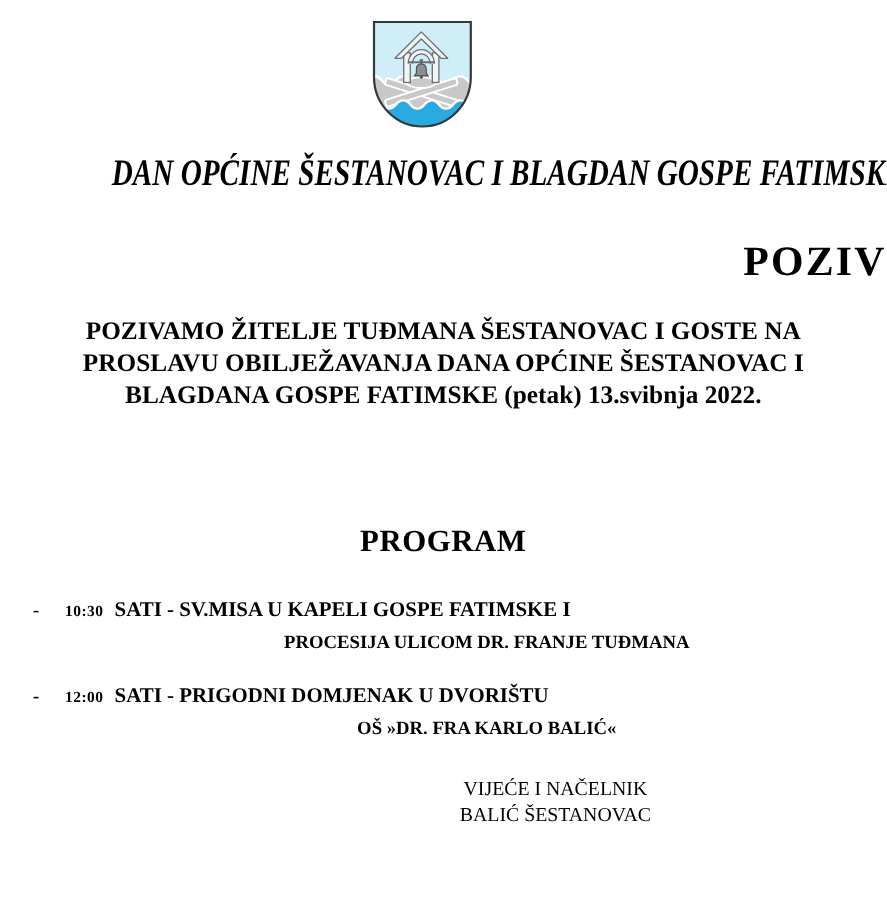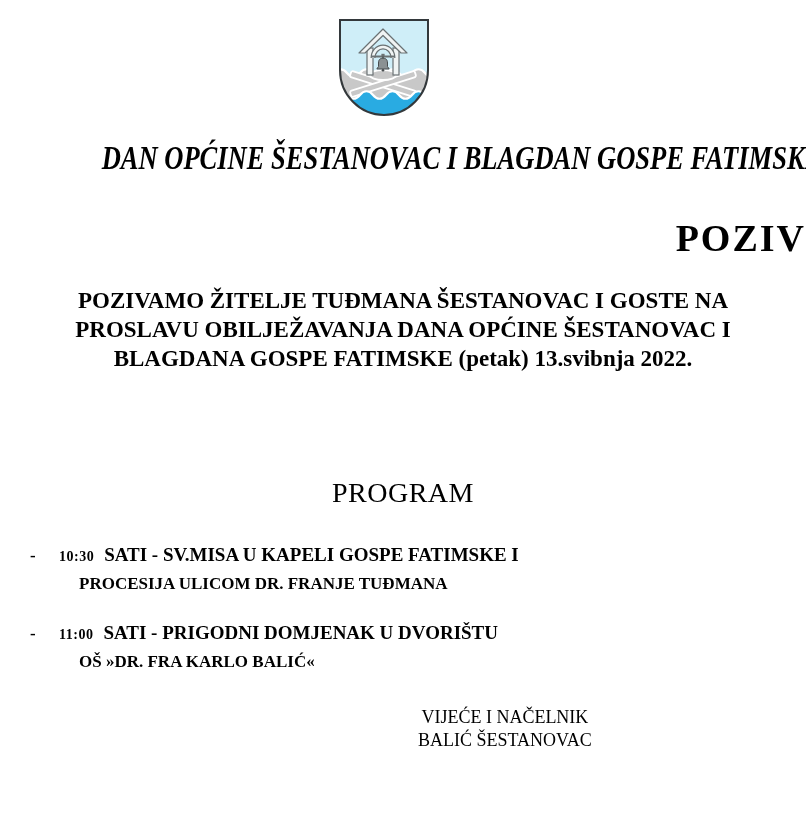--- a/index.html
+++ b/index.html
@@ -52,38 +52,39 @@
     text-align: center;
     font-size: 23px;
     font-weight: bold;
     line-height: 29px;
   }
   .program-heading {
     margin-top: 105px;
     width: 100%;
     text-align: center;
     font-size: 28px;
-    font-weight: normal;
+    font-weight: bold;
     letter-spacing: 0.5px;
     line-height: 30px;
     height: 30px;
   }
   .program-item { width: 100%; font-weight: bold; }
   .program-item.first { margin-top: 34px; }
   .program-item.second { margin-top: 24px; }
   .item-line1 { padding-left: 30px; line-height: 26px; white-space: nowrap; }
   .item-line1 .bullet { display: inline-block; width: 25px; font-size: 17px; }
   .item-line1 .time { font-size: 14px; letter-spacing: 0.5px; }
   .item-line1 .desc { font-size: 19px; margin-left: 6px; }
   .item-line2 {
     padding-left: 79px;
     font-size: 17px;
     line-height: 24px;
     margin-top: 2px;
     white-space: nowrap;
+    text-align: center;
   }
   .signature {
     margin-top: 32px;
     margin-left: 418px;
     width: fit-content;
     text-align: center;
     font-size: 18px;
     font-weight: normal;
     line-height: 23px;
   }
@@ -151,21 +152,21 @@
       <span class="bullet">-</span>
       <span class="time">10:30</span>
       <span class="desc">SATI - SV.MISA U KAPELI GOSPE FATIMSKE I</span>
     </div>
     <div class="item-line2">PROCESIJA ULICOM DR. FRANJE TUĐMANA</div>
   </div>
 
   <div class="program-item second">
     <div class="item-line1">
       <span class="bullet">-</span>
-      <span class="time">11:00</span>
+      <span class="time">12:00</span>
       <span class="desc">SATI - PRIGODNI DOMJENAK U DVORIŠTU</span>
     </div>
     <div class="item-line2">OŠ »DR. FRA KARLO BALIĆ«</div>
   </div>
 
   <div class="signature">
     <div>VIJEĆE I NAČELNIK</div>
     <div>BALIĆ ŠESTANOVAC</div>
   </div>
 

